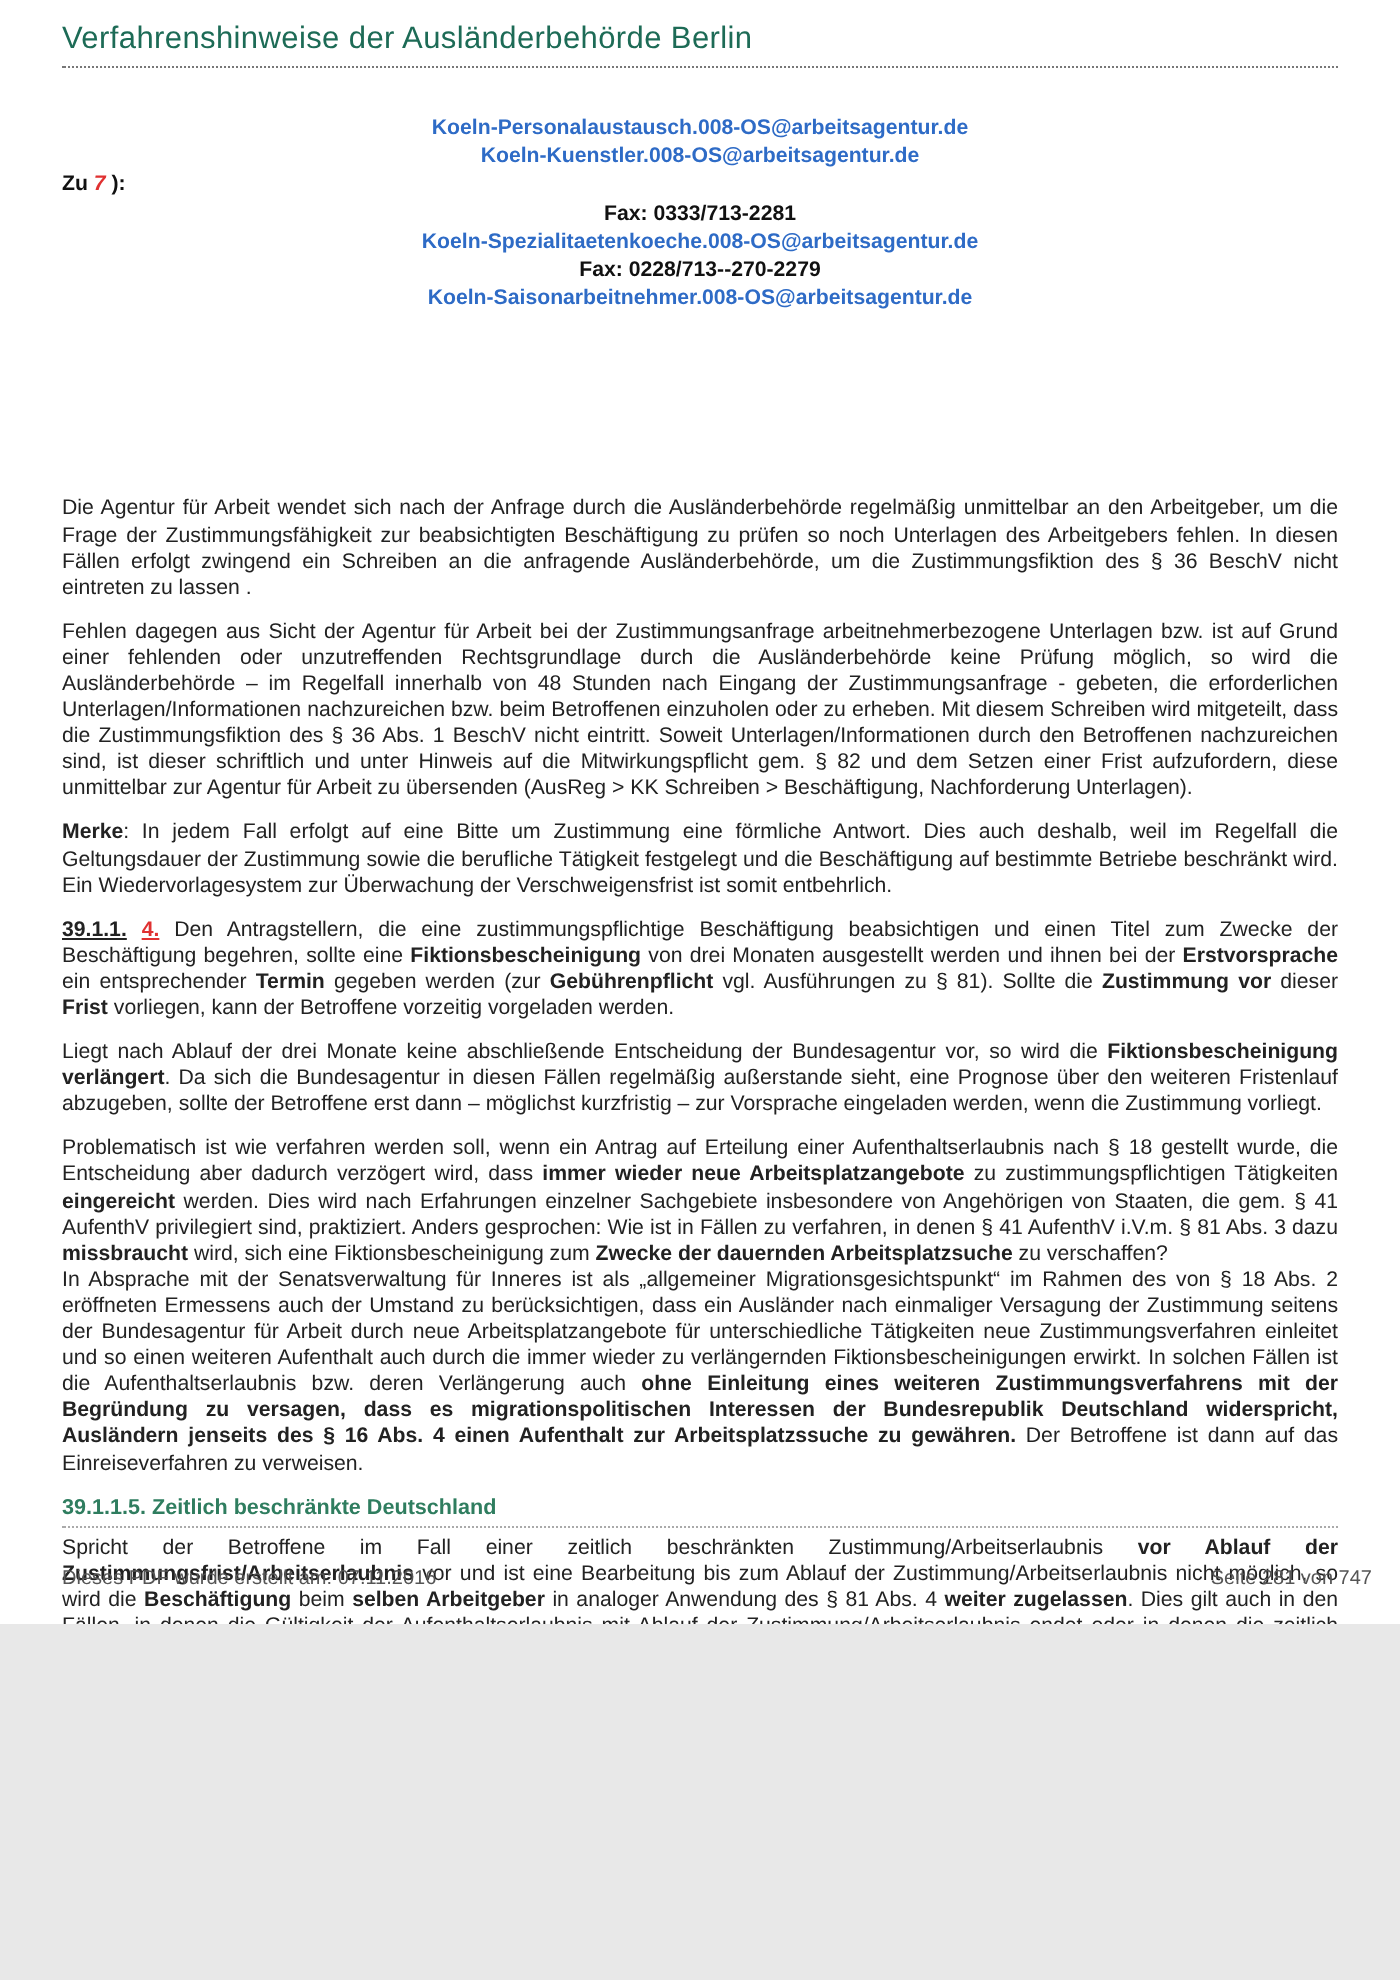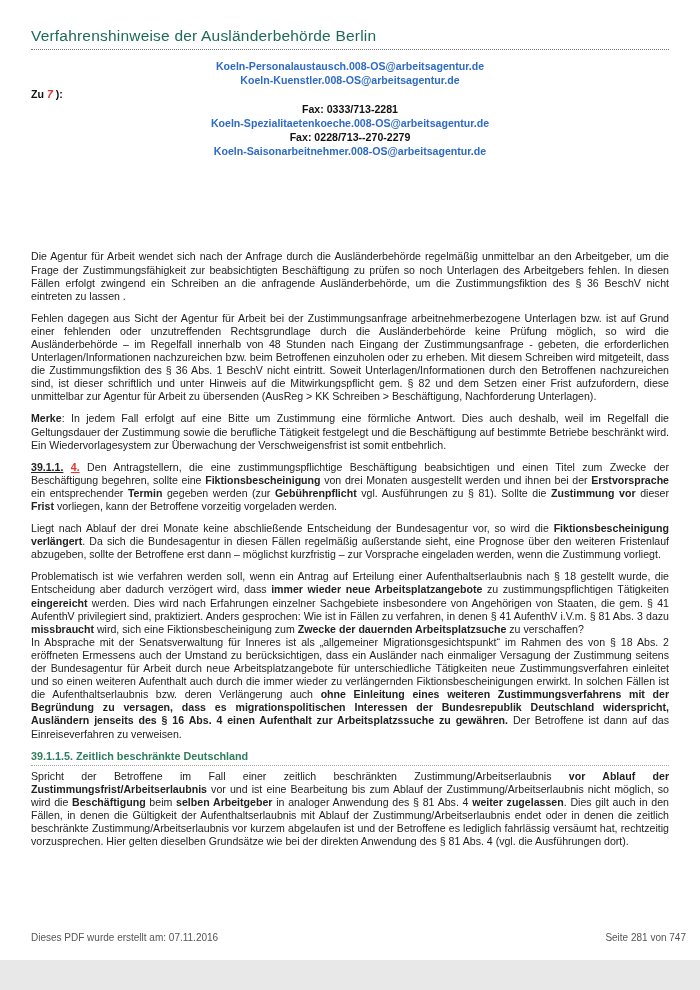--- a/index.html
+++ b/index.html
@@ -1,26 +1,26 @@
 <!DOCTYPE html>
 <html><head>
 <meta charset="utf-8">
 <style>
   * { margin:0; padding:0; box-sizing:border-box; }
   html,body { background:#e8e8e8; }
   body { font-family:"Liberation Sans","DejaVu Sans",sans-serif; }
   .page {
-    position:relative; width:700px; height:960px; margin:0 auto;
-    background:#ffffff; padding:27px 31px 0 31px; overflow:hidden;
+    position:relative; width:700px; height:812px; margin:0 auto;
+    background:#ffffff; padding:11px 31px 0 31px; overflow:hidden;
     color:#222;
   }
   .doc-title { color:#1d6b56; font-size:15.5px; font-weight:400; letter-spacing:.2px; }
   .title-rule { border-bottom:1px dotted #777; margin-top:4px; }
 
-  .contact { margin-top:9px; font-size:10.6px; line-height:14.2px; }
+  .contact { margin-top:23px; font-size:10.6px; line-height:14.2px; }
   .contact .email  { text-align:center; color:#2e6bc6; font-weight:bold; cursor:pointer; }
   .contact .zu     { text-align:left; font-weight:bold; color:#111; }
   .contact .fax    { text-align:center; font-weight:bold; color:#111; }
 
   .body-text { margin-top:92px; font-size:10.6px; line-height:13.1px; text-align:justify; color:#222; }
   .para { margin-bottom:9px; }
   .para.no-gap { margin-bottom:0; }
 
   .sub-heading {
     color:#2f7d5f; font-weight:bold; font-size:10.8px; line-height:13px;

